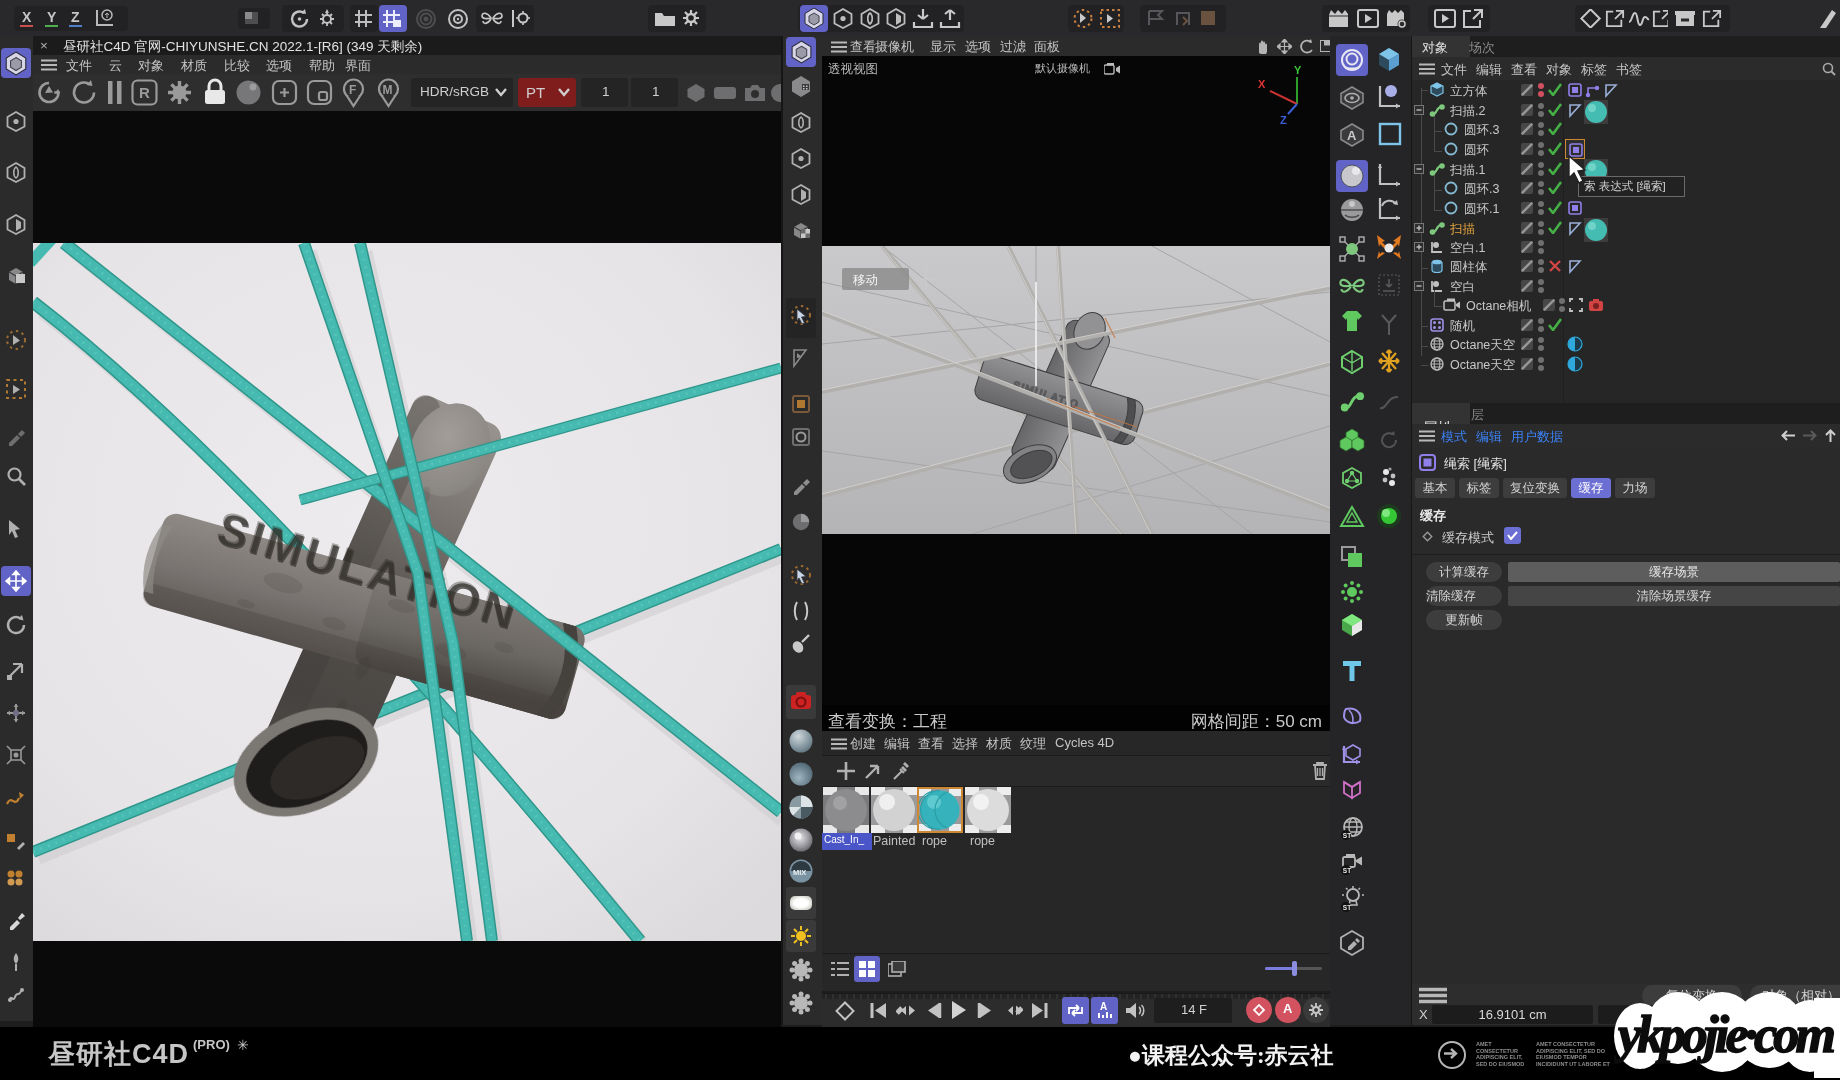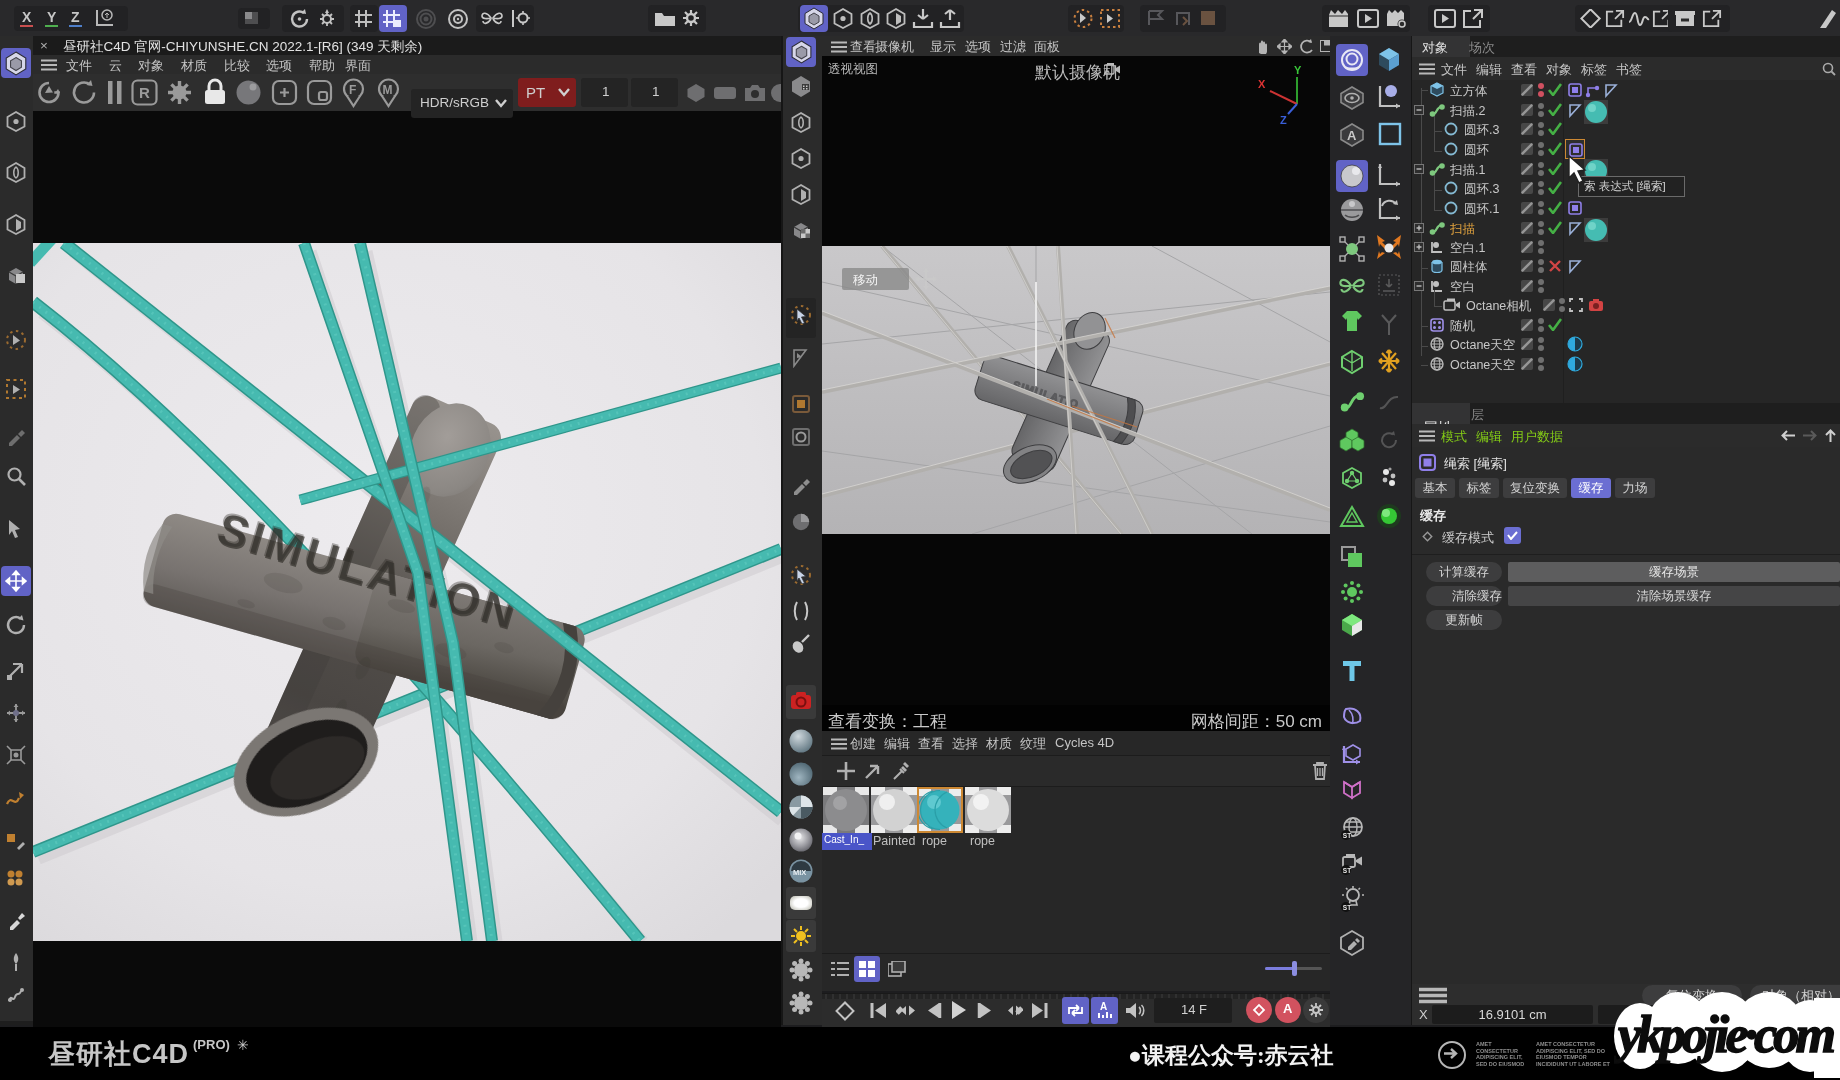--- a/index.html
+++ b/index.html
@@ -331,21 +331,21 @@
       <svg class="abs" style="left:308px;top:4px;" width="25" height="30" viewBox="0 0 25 30">
           <circle cx="12.5" cy="11" r="9.5" fill="none" stroke="#9a9a9a" stroke-width="2.2"></circle>
           <path d="M6 18l6.5 10 6.5-10" fill="#2e2e2e" stroke="#9a9a9a" stroke-width="2.2"></path>
           <text x="8" y="16" font-size="12" font-weight="bold" fill="#9a9a9a" font-family="Liberation Sans">F</text>
         </svg>
       <svg class="abs" style="left:343px;top:4px;" width="25" height="30" viewBox="0 0 25 30">
           <circle cx="12.5" cy="11" r="9.5" fill="none" stroke="#9a9a9a" stroke-width="2.2"></circle>
           <path d="M6 18l6.5 10 6.5-10" fill="#2e2e2e" stroke="#9a9a9a" stroke-width="2.2"></path>
           <text x="6.5" y="16" font-size="12" font-weight="bold" fill="#9a9a9a" font-family="Liberation Sans">M</text>
         </svg>
-      <div class="abs" style="left:378px;top:15px;width:102px;height:29px;background:#242424;border-radius:3px;color:#cfcfcf;font-size:13.5px;">
+      <div class="abs" style="left:378px;top:4px;width:102px;height:29px;background:#242424;border-radius:3px;color:#cfcfcf;font-size:13.5px;">
         <span style="position:absolute;left:9px;top:6px;">HDR/sRGB</span>
         <svg class="abs" style="left:84px;top:10px;" width="12" height="9">
             <path d="M1 1l5 6 5-6" fill="none" stroke="#cfcfcf" stroke-width="2.4"></path>
           </svg>
       </div>
       <div class="abs" style="left:485px;top:4px;width:58px;height:29px;background:#7f1d1d;border-radius:3px;color:#cfcfcf;font-size:15px;">
         <span style="position:absolute;left:8px;top:6px;">PT</span>
         <svg class="abs" style="left:40px;top:10px;" width="12" height="9">
             <path d="M1 1l5 6 5-6" fill="none" stroke="#cfcfcf" stroke-width="2.4"></path>
           </svg>
@@ -664,21 +664,21 @@
         <path d="M13 11a6 6 0 1 1-1-8" fill="none" stroke="#b4b4b4" stroke-width="1.8"></path>
         <path d="M12 0l1 4-4-1z" fill="#b4b4b4"></path>
       </svg>
     <svg class="abs" style="left:498px;top:4px;" width="13" height="12">
         <rect x="0.5" y="0.5" width="12" height="11" fill="none" stroke="#b4b4b4"></rect>
         <rect x="4" y="0.5" width="8.5" height="5" fill="#b4b4b4"></rect>
       </svg>
   </div>
   <div class="abs" id="vp" style="left:822px;top:56px;width:508px;height:675px;background:#060606;">
     <span style="position:absolute;left:6px;top:5px;font-size:12.5px;color:#b9b9b9;">透视视图</span>
-    <span style="position:absolute;left:213px;top:5px;font-size:17px;color:#b9b9b9;">默认摄像机</span>
+    <span style="position:absolute;left:213px;top:5px;font-size:11px;color:#b9b9b9;">默认摄像机</span>
     <svg class="abs" style="left:282px;top:7px;" width="17" height="13" viewBox="0 0 17 13">
         <rect x="0" y="2" width="10" height="9" rx="1.5" fill="none" stroke="#b9b9b9" stroke-width="1.4"></rect>
         <rect x="3" y="0" width="7" height="2.5" fill="#b9b9b9"></rect>
         <path d="M12 5l4-2.5v8L12 8z" fill="#b9b9b9"></path>
       </svg>
 
     <svg class="abs" style="left:428px;top:8px;" width="70" height="62" viewBox="0 0 70 62">
       <text x="44" y="10" fill="#39c739" font-size="11" font-weight="bold">Y</text>
       <path d="M47 40 L47 13" stroke="#2d9e2d" stroke-width="2"></path>
       <text x="8" y="24" fill="#d33" font-size="11" font-weight="bold">X</text>
@@ -1504,21 +1504,21 @@
       <svg class="abs" style="left:155px;top:75px;" width="26" height="34" viewBox="0 0 26 34">
           <path d="M2 1l16 14-7 1 5 10-4 2-5-10-5 5z" fill="#fff" stroke="#222" stroke-width="1.4"></path>
         </svg>
     </div>
 
     <div class="abs" style="left:0;top:367px;width:428px;height:21px;background:#1e1e1e;">
       <div class="abs" style="left:0;top:0;width:58px;height:21px;background:#333334;"></div>
       <span style="position:absolute;left:10px;top:16px;color:#e0e0e0;font-size:16px;">属性</span>
       <span style="position:absolute;left:59px;top:3px;color:#8a8a8a;font-size:13px;">层</span>
     </div>
-    <div class="abs" style="left:0;top:388px;width:428px;height:23px;background:#2b2b2b;color:#84cc16;font-size:13px;">
+    <div class="abs" style="left:0;top:388px;width:428px;height:23px;background:#2b2b2b;color:#3b82f6;font-size:13px;">
       <svg class="abs" style="left:7px;top:6px;" width="16" height="12">
           <path d="M0 1.5h16M0 6h16M0 10.5h16" stroke="#b8b8b8" stroke-width="2"></path>
         </svg>
       <span style="position:absolute;left:29px;top:4px;">模式</span>
         <span style="position:absolute;left:64px;top:4px;">编辑</span>
       <span style="position:absolute;left:99px;top:4px;">用户数据</span>
       <svg class="abs" style="left:368px;top:5px;" width="16" height="13" viewBox="0 0 16 13">
           <path d="M15 6.5H3M7 2L2.5 6.5 7 11" stroke="#cfcfcf" stroke-width="2" fill="none"></path>
         </svg>
       <svg class="abs" style="left:390px;top:5px;" width="16" height="13" viewBox="0 0 16 13">
@@ -1545,21 +1545,21 @@
           <rect x="2.5" y="2.5" width="6" height="6" transform="rotate(45 5.5 5.5)" fill="none" stroke="#999" stroke-width="1.4"></rect>
         </svg>
       <span style="position:absolute;left:30px;top:82px;color:#cfcfcf;font-size:13px;">缓存模式</span>
       <div class="abs" style="left:92px;top:80px;width:17px;height:17px;background:#6b6ed2;border-radius:3px;"></div>
       <svg class="abs" style="left:95px;top:84px;" width="11" height="9">
           <path d="M1 4l3 4 6-7" stroke="#fff" stroke-width="2" fill="none"></path>
         </svg>
       <div class="abs" style="left:0;top:107px;width:428px;height:1px;background:#1e1e1e;"></div>
       <div class="abs" style="left:14px;top:115px;width:76px;height:20px;background:#3d3d3e;border-radius:10px;text-align:center;color:#d5d5d5;font-size:12.5px;line-height:20px;">计算缓存</div>
       <div class="abs" style="left:96px;top:115px;width:332px;height:20px;background:#5d5d5e;border-radius:2px;text-align:center;color:#e8e8e8;font-size:12.5px;line-height:20px;">缓存场景</div>
-      <div class="abs" style="left:14px;top:139px;width:76px;height:20px;background:#3d3d3e;border-radius:10px;text-align:right;color:#d5d5d5;font-size:12.5px;line-height:20px;">清除缓存</div>
+      <div class="abs" style="left:14px;top:139px;width:76px;height:20px;background:#3d3d3e;border-radius:10px;text-align:left;color:#d5d5d5;font-size:12.5px;line-height:20px;">清除缓存</div>
       <div class="abs" style="left:96px;top:139px;width:332px;height:20px;background:#454546;border-radius:2px;text-align:center;color:#d8d8d8;font-size:12.5px;line-height:20px;">清除场景缓存</div>
       <div class="abs" style="left:14px;top:163px;width:76px;height:20px;background:#3d3d3e;border-radius:10px;text-align:center;color:#d5d5d5;font-size:12.5px;line-height:20px;">更新帧</div>
     </div>
 
     <div class="abs" style="left:0;top:948px;width:428px;height:41px;background:#2d2d2d;">
       <svg class="abs" style="left:7px;top:3px;" width="28" height="17">
           <path d="M0 2.5h28M0 8.5h28M0 14.5h28" stroke="#b8b8b8" stroke-width="3.4"></path>
         </svg>
       <div class="abs" style="left:230px;top:1px;width:100px;height:21px;background:#3d3d3e;border-radius:11px;text-align:center;color:#d5d5d5;font-size:13px;line-height:21px;">复位变换</div>
       <div class="abs" style="left:338px;top:1px;width:100px;height:21px;background:#3d3d3e;border-radius:11px;text-align:left;padding-left:12px;color:#d5d5d5;font-size:13px;line-height:21px;box-sizing:border-box;">对象（相对）</div>

